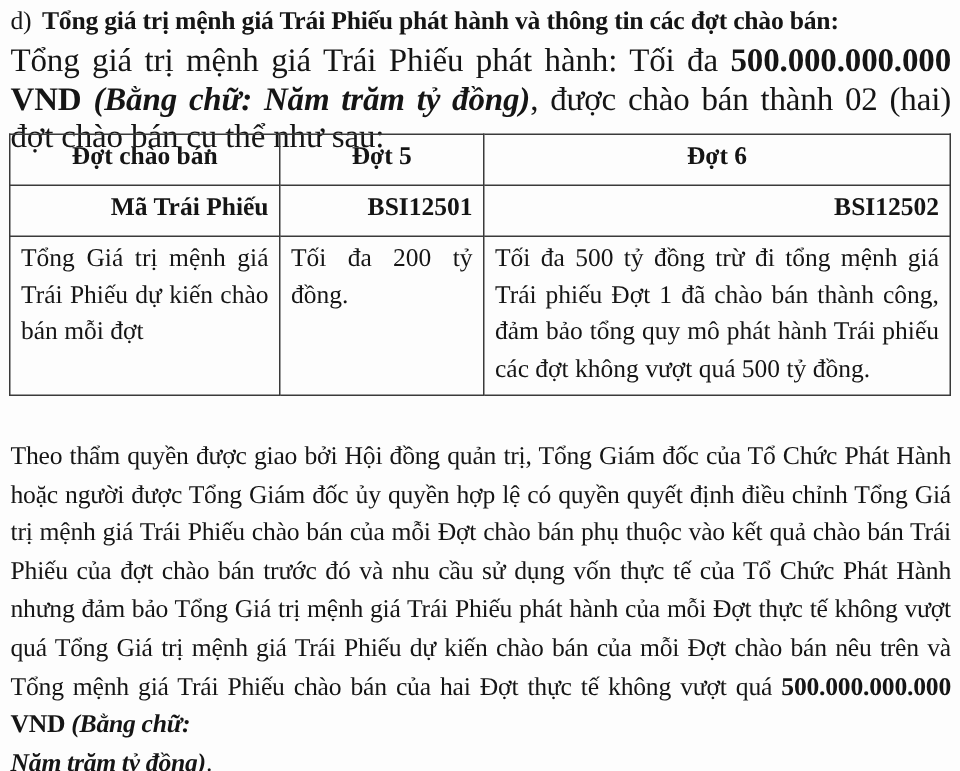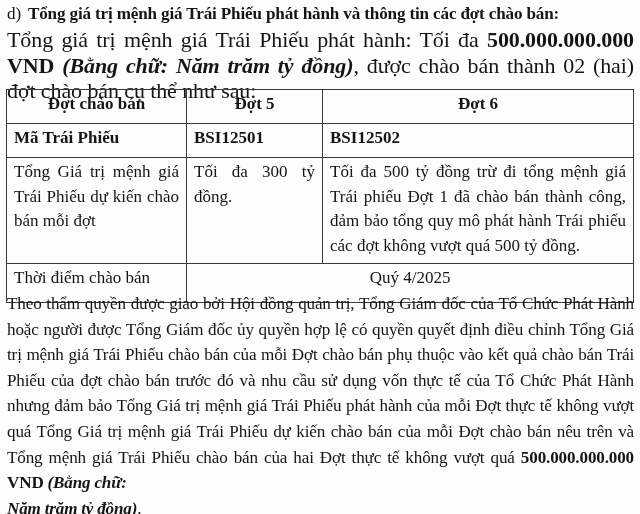--- a/index.html
+++ b/index.html
@@ -84,21 +84,21 @@
 
   .hdr td {
     text-align: center;
     font-weight: 700;
     height: 28px;
     vertical-align: middle;
     padding-top: 0;
     padding-bottom: 0;
   }
   .code td {
-    text-align: left;
+    text-align: right;
     font-weight: 700;
     height: 28px;
     vertical-align: middle;
     padding-top: 0;
     padding-bottom: 0;
     margin-top: 37px;
   }
   .amount td {
     text-align: justify;
     text-justify: inter-word;
@@ -159,26 +159,22 @@
           <td>Đợt 5</td>
           <td>Đợt 6</td>
         </tr>
         <tr class="code">
           <td>Mã Trái Phiếu</td>
           <td>BSI12501</td>
           <td>BSI12502</td>
         </tr>
         <tr class="amount">
           <td>Tổng Giá trị mệnh giá Trái Phiếu dự kiến chào bán mỗi đợt</td>
-          <td class="last-justified">Tối đa 300 tỷ đồng.</td>
+          <td class="last-justified">Tối đa 200 tỷ đồng.</td>
           <td>Tối đa 500 tỷ đồng trừ đi tổng mệnh giá Trái phiếu Đợt 1 đã chào bán thành công, đảm bảo tổng quy mô phát hành Trái phiếu các đợt không vượt quá 500 tỷ đồng.</td>
-        </tr>
-        <tr class="time">
-          <td class="lbl">Thời điểm chào bán</td>
-          <td class="val" colspan="2">Quý 4/2025</td>
         </tr>
       </tbody>
     </table>
   </div>
 
   <div class="body-par">
     <span>Theo thẩm quyền được giao bởi Hội đồng quản trị, Tổng Giám đốc của Tổ Chức Phát Hành hoặc người được Tổng Giám đốc ủy quyền hợp lệ có quyền quyết định điều chỉnh Tổng Giá trị mệnh giá Trái Phiếu chào bán của mỗi Đợt chào bán phụ thuộc vào kết quả chào bán Trái Phiếu của đợt chào bán trước đó và nhu cầu sử dụng vốn thực tế của Tổ Chức Phát Hành nhưng đảm bảo Tổng Giá trị mệnh giá Trái Phiếu phát hành của mỗi Đợt thực tế không vượt quá Tổng Giá trị mệnh giá Trái Phiếu dự kiến chào bán của mỗi Đợt chào bán nêu trên và Tổng mệnh giá Trái Phiếu chào bán của hai Đợt thực tế không vượt quá </span><b class="bold">500.000.000.000 VND</b> <i class="bi">(Bằng chữ:</i><span class="tail"><i class="bi">Năm trăm tỷ đồng)</i><span>.</span></span>
   </div>
 
 </div>

